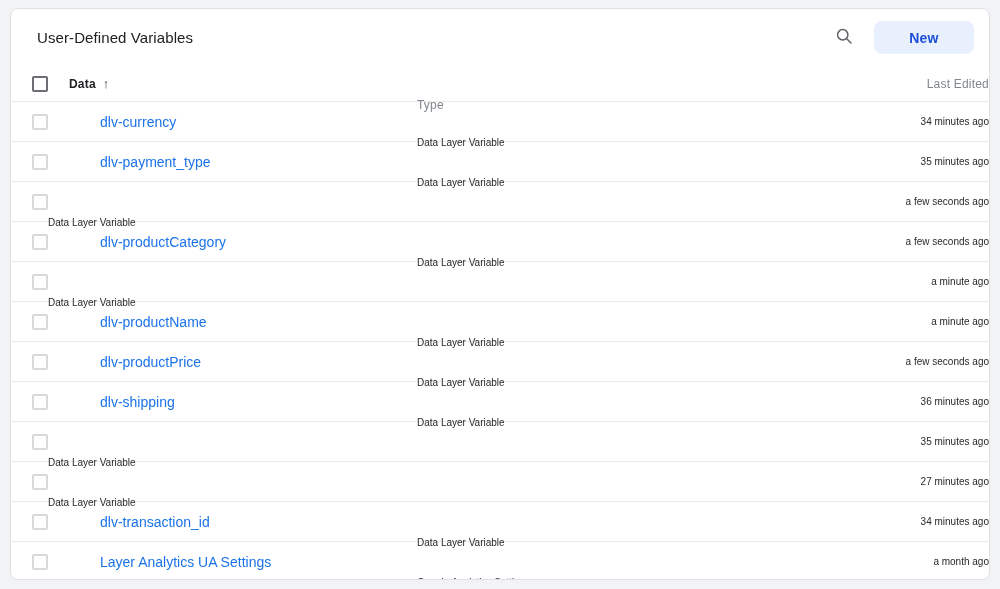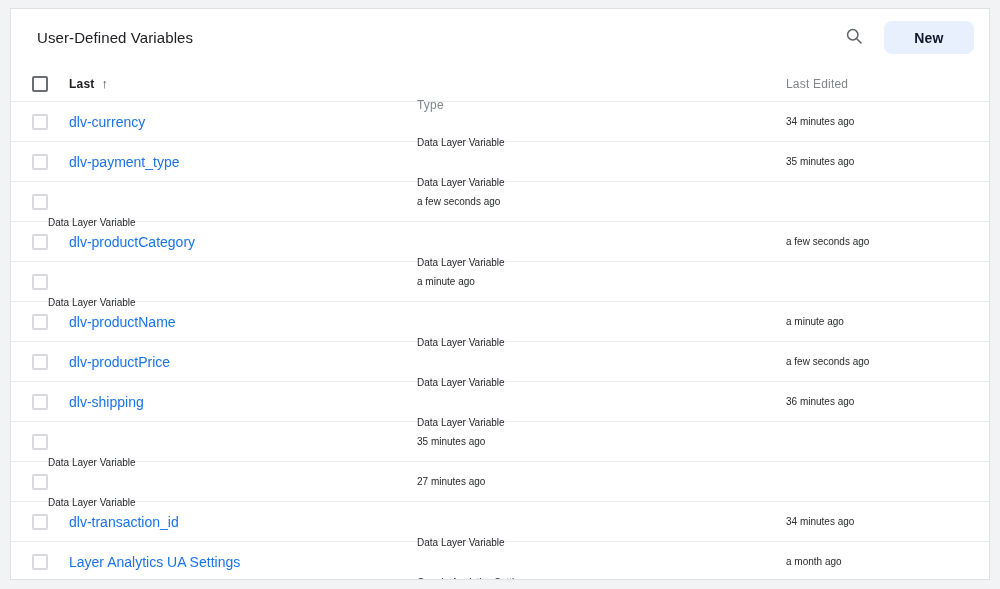--- a/index.html
+++ b/index.html
@@ -8,21 +8,21 @@
     background: #f1f3f4;
     font-family: "Liberation Sans", "DejaVu Sans", sans-serif;
     overflow: hidden;
   }
   .card {
     position: absolute;
     left: 10px; top: 8px;
     width: 980px; height: 572px;
     background: #ffffff;
     border: 1px solid #dfe1e5;
-    border-radius: 0;
+    border-radius: 8px;
     overflow: hidden;
   }
   
   .card-header {
     display: flex;
     align-items: center;
     height: 57px;
     padding: 0 15px 0 26px;
   }
   .page-title {
@@ -33,25 +33,25 @@
     letter-spacing: .1px;
   }
   .search-btn {
     width: 24px; height: 24px;
     display: flex; align-items: center; justify-content: center;
     margin-right: 18px;
     cursor: pointer;
     background: none; border: none;
   }
   .new-btn {
-    width: 90px; height: 33px;
+    width: 100px; height: 33px;
     border: none;
     border-radius: 8px;
     background: #e8f0fe;
-    color: #0f172a;
+    color: #1d4ed8;
     font-family: inherit;
     font-size: 14px;
     font-weight: 700;
     letter-spacing: .2px;
     cursor: pointer;
   }
   
   .thead {
     display: flex;
     align-items: center;
@@ -67,40 +67,41 @@
   .checkbox {
     width: 16px; height: 16px;
     border: 2px solid #d7d9dc;
     border-radius: 2px;
     background: #fff;
     cursor: pointer;
   }
   .checkbox.head { border-color: #6b6f73; }
   .col-name   { margin-left: 21px; width: 348px; flex: none; display: flex; align-items: center; }
   .col-type   { width: 369px; flex: none; margin-top: 42px; }
-  .col-edited { flex: 1; }
+  .col-edited { flex: 1; text-align: right; }
   .th {
     font-size: 12px;
     font-weight: 700;
     color: #202124;
     letter-spacing: .2px;
   }
   .th.muted { color: #80868b; font-weight: 500; }
   .sort-arrow {
     margin-left: 7px;
     font-size: 13px;
     color: #3c4043;
     font-weight: 400;
     cursor: pointer;
   }
   .name-link {
     font-size: 14px;
     color: #1a73e8;
     text-decoration: none;
     cursor: pointer;
+    margin-left: 31px;
   }
   .cell-type, .cell-edited {
     font-size: 10px;
     color: #27292c;
   }
 </style>
 </head>
 <body>
 
 <div class="card">
@@ -118,21 +119,21 @@
     </button>
 
     <button class="new-btn">New</button>
   </div>
 
   <div class="thead">
     <span class="cb-cell">
       <span class="checkbox head"></span>
     </span>
     <span class="col-name">
-      <span class="th">Last</span>
+      <span class="th">Data</span>
       <span class="sort-arrow">↑</span>
     </span>
     <span class="col-type th muted">Type</span>
     <span class="col-edited th muted">Last Edited</span>
   </div>
 
   <div id="rows">
   <div class="row">
     <span class="cb-cell">
       <span class="checkbox"></span>

